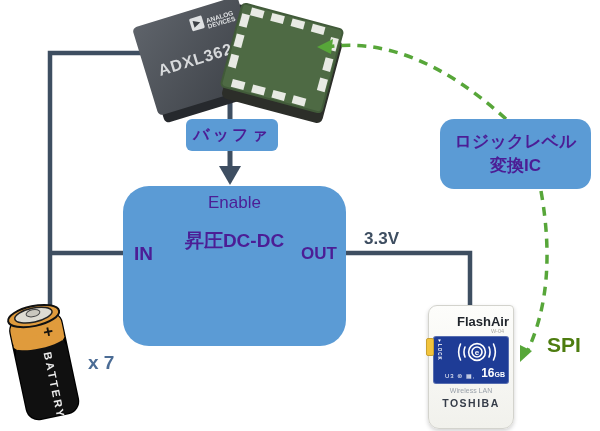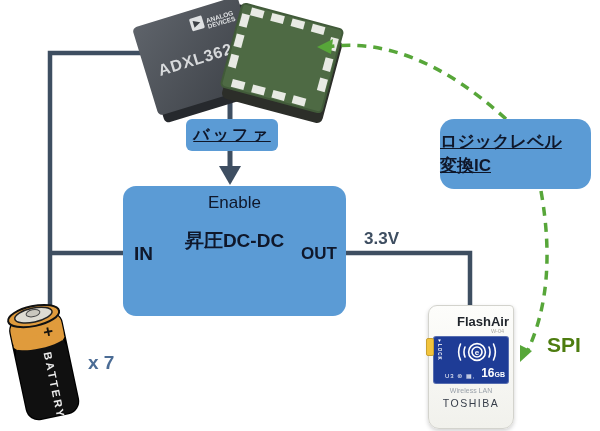--- a/index.html
+++ b/index.html
@@ -1,33 +1,33 @@
 <!DOCTYPE html>
 <html><head>
 <meta charset="utf-8">
 <style>
   html,body{margin:0;padding:0;background:#ffffff;}
   #stage{position:relative;width:600px;height:431px;background:#ffffff;overflow:hidden;
          font-family:"Liberation Sans",sans-serif;}
   #wires{position:absolute;left:0;top:0;z-index:1;}
-  .blk{position:absolute;z-index:2;background:#5B9BD5;color:#0f172a;text-decoration:underline;}
+  .blk{position:absolute;z-index:2;background:#5B9BD5;color:#4c1d95;}
   
   #buffer{left:186px;top:119px;width:92px;height:32px;border-radius:6px;
           display:flex;align-items:center;justify-content:center;
           font-size:16px;font-weight:bold;letter-spacing:3px;}
   
-  #dcdc{left:123px;top:186px;width:223px;height:130px;border-radius:13px;}
+  #dcdc{left:123px;top:186px;width:223px;height:160px;border-radius:26px;}
   #dcdc .enable{position:absolute;top:7px;width:100%;text-align:center;font-size:17px;font-weight:400;}
   #dcdc .title{position:absolute;top:41px;width:100%;text-align:center;
                font-size:19px;font-weight:bold;line-height:27px;}
   #dcdc .pin-in{position:absolute;left:11px;top:57px;font-size:19px;font-weight:bold;}
   #dcdc .pin-out{position:absolute;right:9px;top:58px;font-size:17px;font-weight:bold;}
   
   #logic{left:440px;top:119px;width:151px;height:70px;border-radius:14px;
-         display:flex;flex-direction:column;align-items:flex-start;justify-content:center;
+         display:flex;flex-direction:column;align-items:center;justify-content:center;
          font-size:17px;font-weight:bold;line-height:24px;}
   
   .lbl{position:absolute;z-index:2;font-weight:bold;}
   #v33{left:348px;top:229px;font-size:17px;color:#3E4E61;margin-left:16px;}
   #x2{left:88px;top:352px;font-size:19px;color:#4B6C95;}
   #spi{left:547px;top:333px;font-size:21px;color:#4d7c0f;}
   
   #card{position:absolute;z-index:2;left:428px;top:305px;width:84px;height:122px;
         background:linear-gradient(#fdfdfb,#f1f1ec);
         border:1px solid #d3d3cd;border-radius:9px 4px 11px 11px;
@@ -43,21 +43,21 @@
   #card .lockstrip .arr{font-size:4.5px;line-height:6px;}
   #card .lockstrip .txt{writing-mode:vertical-rl;font-size:4.5px;letter-spacing:1px;font-weight:bold;}
   #card .wifi{position:absolute;left:15px;top:2px;}
   #card .badges{position:absolute;left:11px;bottom:4px;font-size:6px;color:#fff;letter-spacing:1px;}
   #card .cap{position:absolute;right:3px;bottom:2px;color:#fff;font-weight:bold;}
   #card .cap .n{font-size:12px;margin-top:33px;}
   #card .cap .u{font-size:7px;}
   #card .wireless{position:absolute;top:81px;width:100%;text-align:center;
                   font-size:7px;color:#9aa1a9;}
   #card .maker{position:absolute;top:91px;width:100%;text-align:center;
-               font-size:10.5px;font-weight:normal;letter-spacing:1.5px;color:#363d49;}
+               font-size:10.5px;font-weight:bold;letter-spacing:1.5px;color:#363d49;}
   #card .slider{position:absolute;left:-3px;top:32px;width:6px;height:16px;
                 background:#F2C43D;border:1px solid #c9a130;border-radius:2px;}
 </style>
 </head>
 <body>
 
 <div id="stage">
 
   <svg id="wires" width="600" height="431" viewBox="0 0 600 431">
     <defs>

